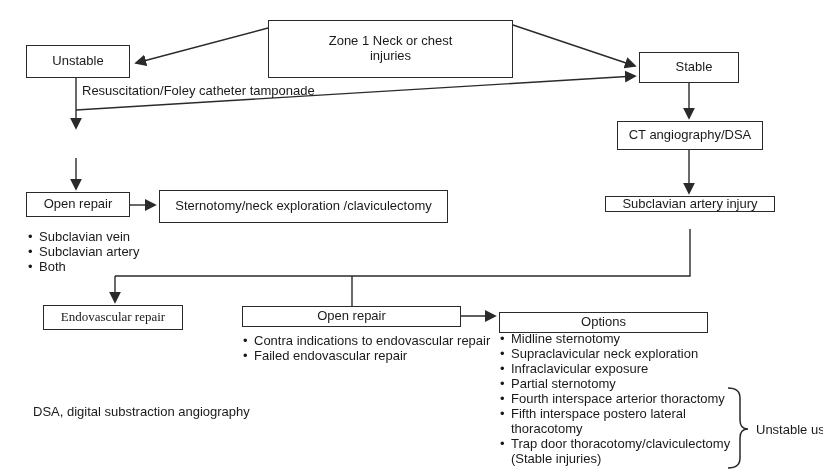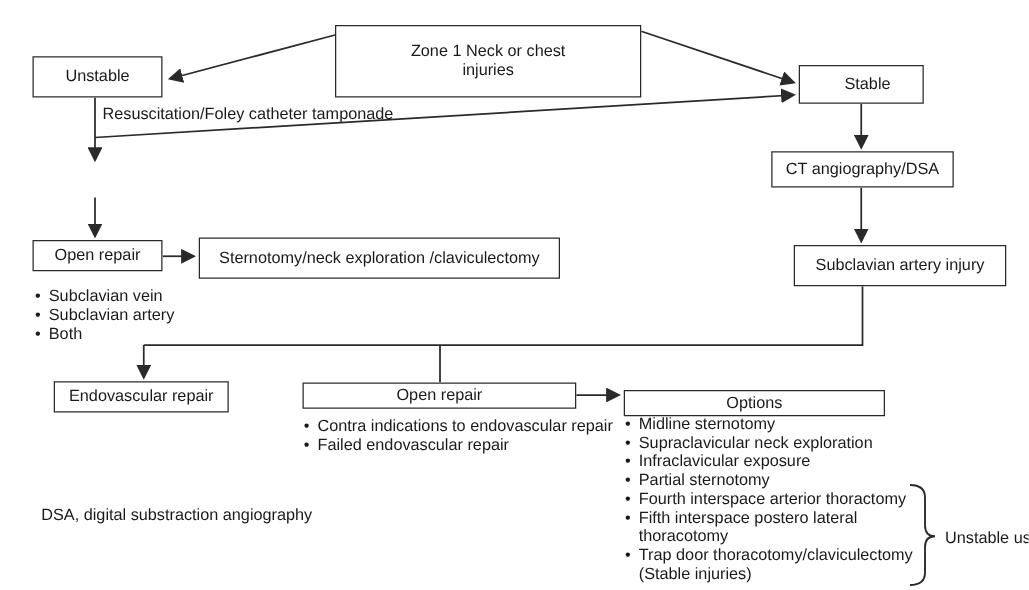--- a/index.html
+++ b/index.html
@@ -16,22 +16,22 @@
   }
   
   .n-zone{left:268px;top:20px;width:245px;height:58px;}
   .n-zone .lbl{max-width:150px;}
   .n-unstable{left:26px;top:45px;width:104px;height:33px;}
   .n-stable{left:639px;top:52px;width:100px;height:31px;padding-left:10px;}
   .n-remain{left:2px;top:131px;width:157px;height:27px;}
   .n-open1{left:26px;top:192px;width:104px;height:25px;}
   .n-sterno{left:159px;top:190px;width:289px;height:33px;}
   .n-ct{left:617px;top:121px;width:146px;height:29px;}
-  .n-subcl{left:605px;top:196px;width:170px;height:33px;margin-left:30px;}
-  .n-endo{left:43px;top:305px;width:140px;height:25px;}
+  .n-subcl{left:605px;top:196px;width:170px;height:16px;}
+  .n-endo{left:43px;top:305px;width:140px;height:25px;font-family:Liberation Serif, serif;}
   .n-open2{left:242px;top:306px;width:219px;height:21px;}
   .n-options{left:499px;top:312px;width:209px;height:21px;}
   
   .freetext{position:absolute;white-space:nowrap;}
   .t-resus{left:82px;top:83px;}
   .t-footnote{left:33px;top:404px;}
   .t-limited{left:756px;top:422px;}
   
   ul.blist{position:absolute;margin:0;padding:0;list-style:none;line-height:15px;}
   ul.blist li{padding-left:11px;position:relative;}

